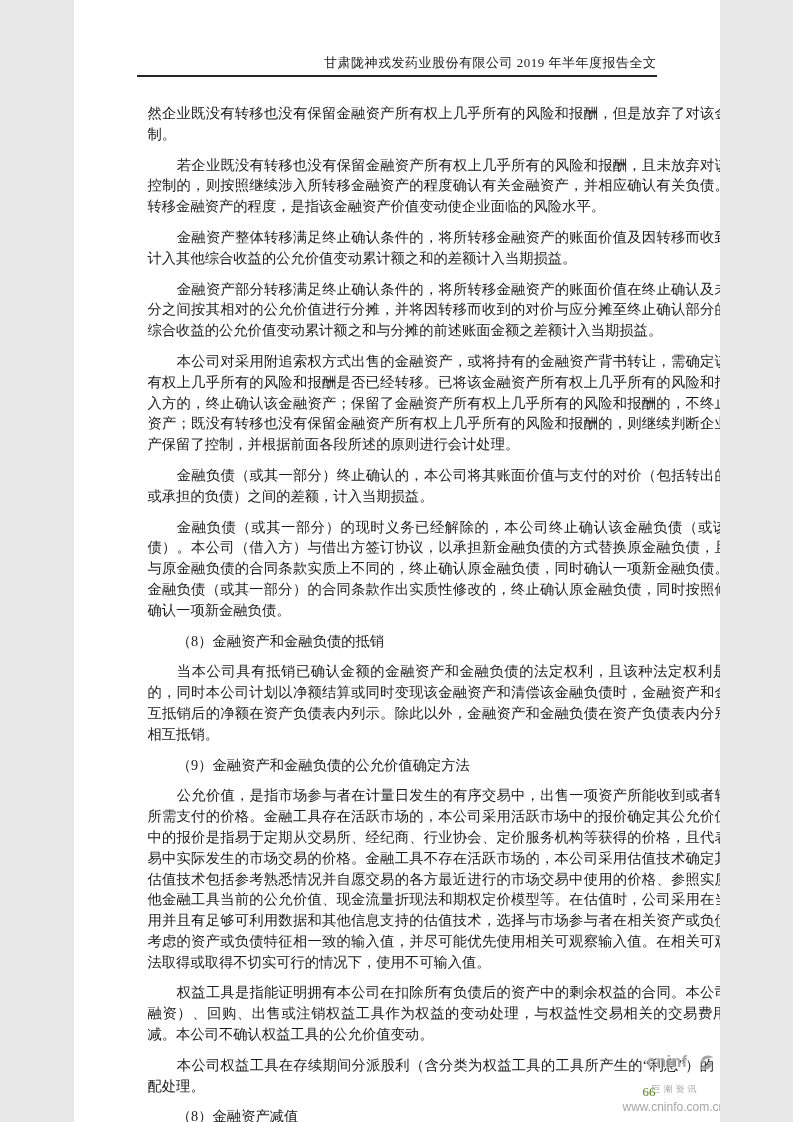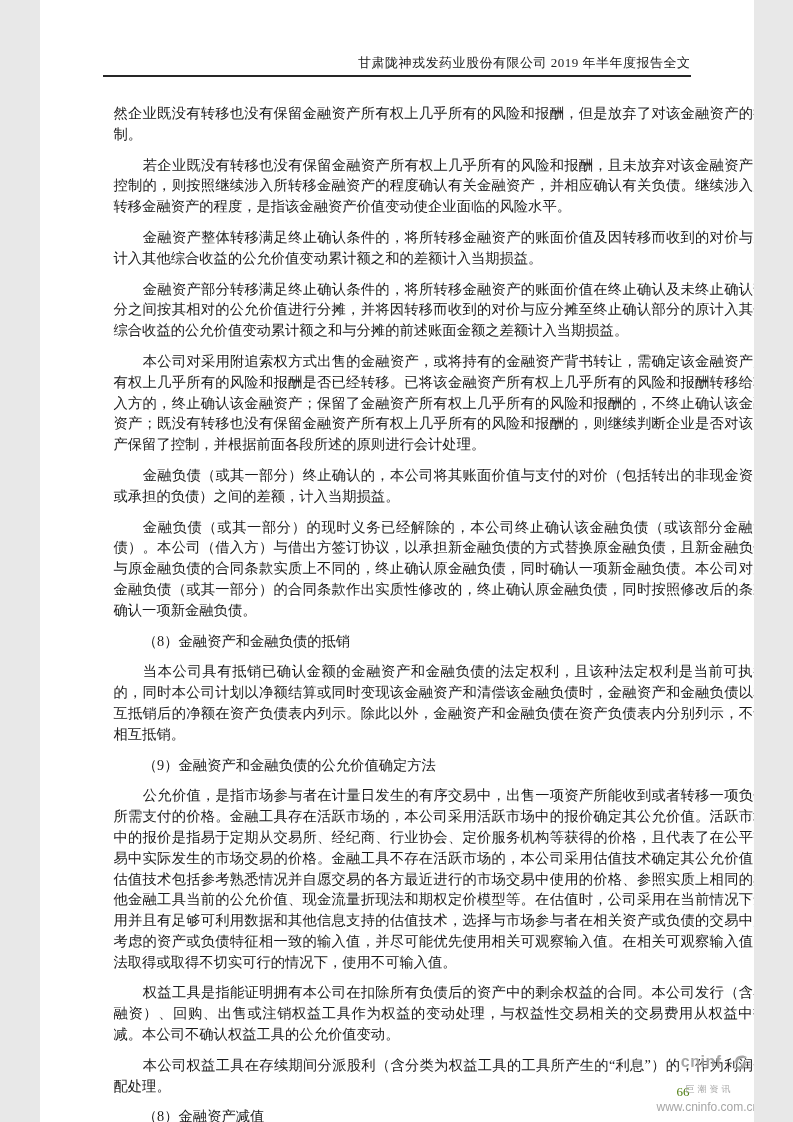--- a/index.html
+++ b/index.html
@@ -1,19 +1,19 @@
 <!DOCTYPE html>
 <html lang="zh"><head>
 <meta charset="utf-8">
 <title>Report Page</title>
 <style>
   html, body { margin: 0; padding: 0; background: #e8e8e8; }
   .page {
     position: relative;
-    width: 714px;
+    width: 646px;
     height: 1122px;
     margin: 0 auto;
     background: #ffffff;
     overflow: hidden;
     font-family: "Liberation Serif", "DejaVu Serif", serif;
     color: #1b1b1b;
   }
   .header-title {
     position: absolute;
     top: 54px;

